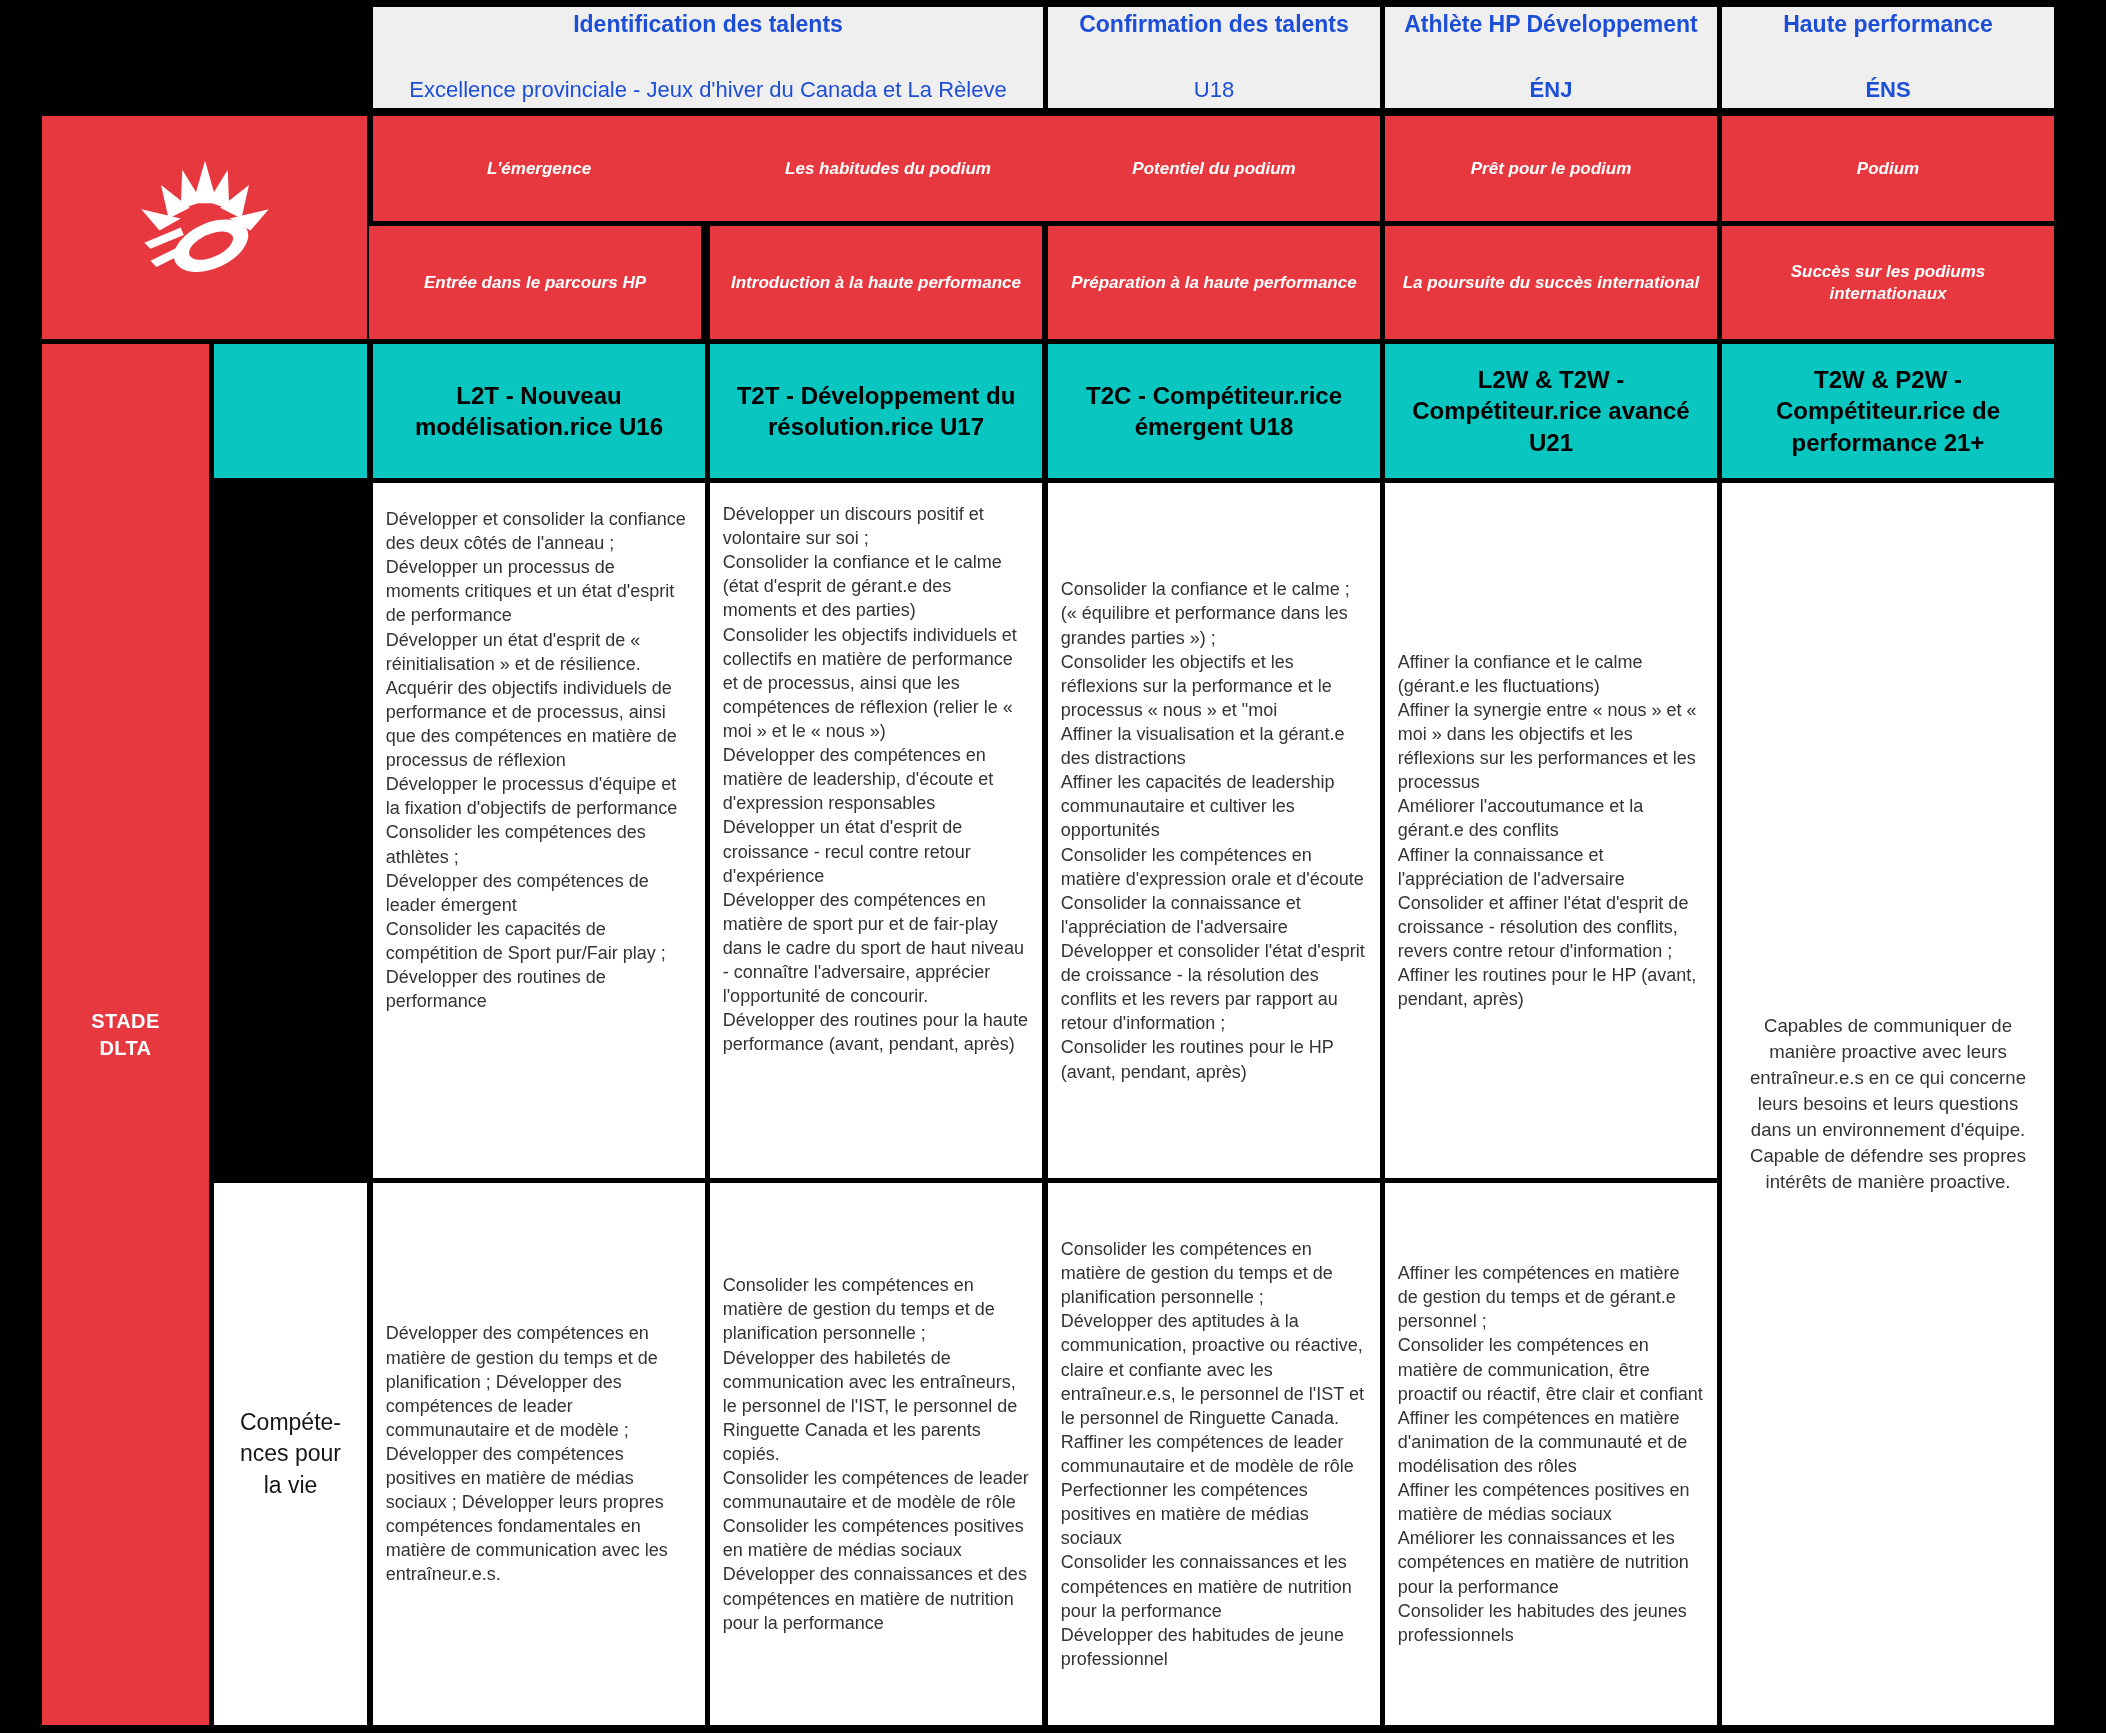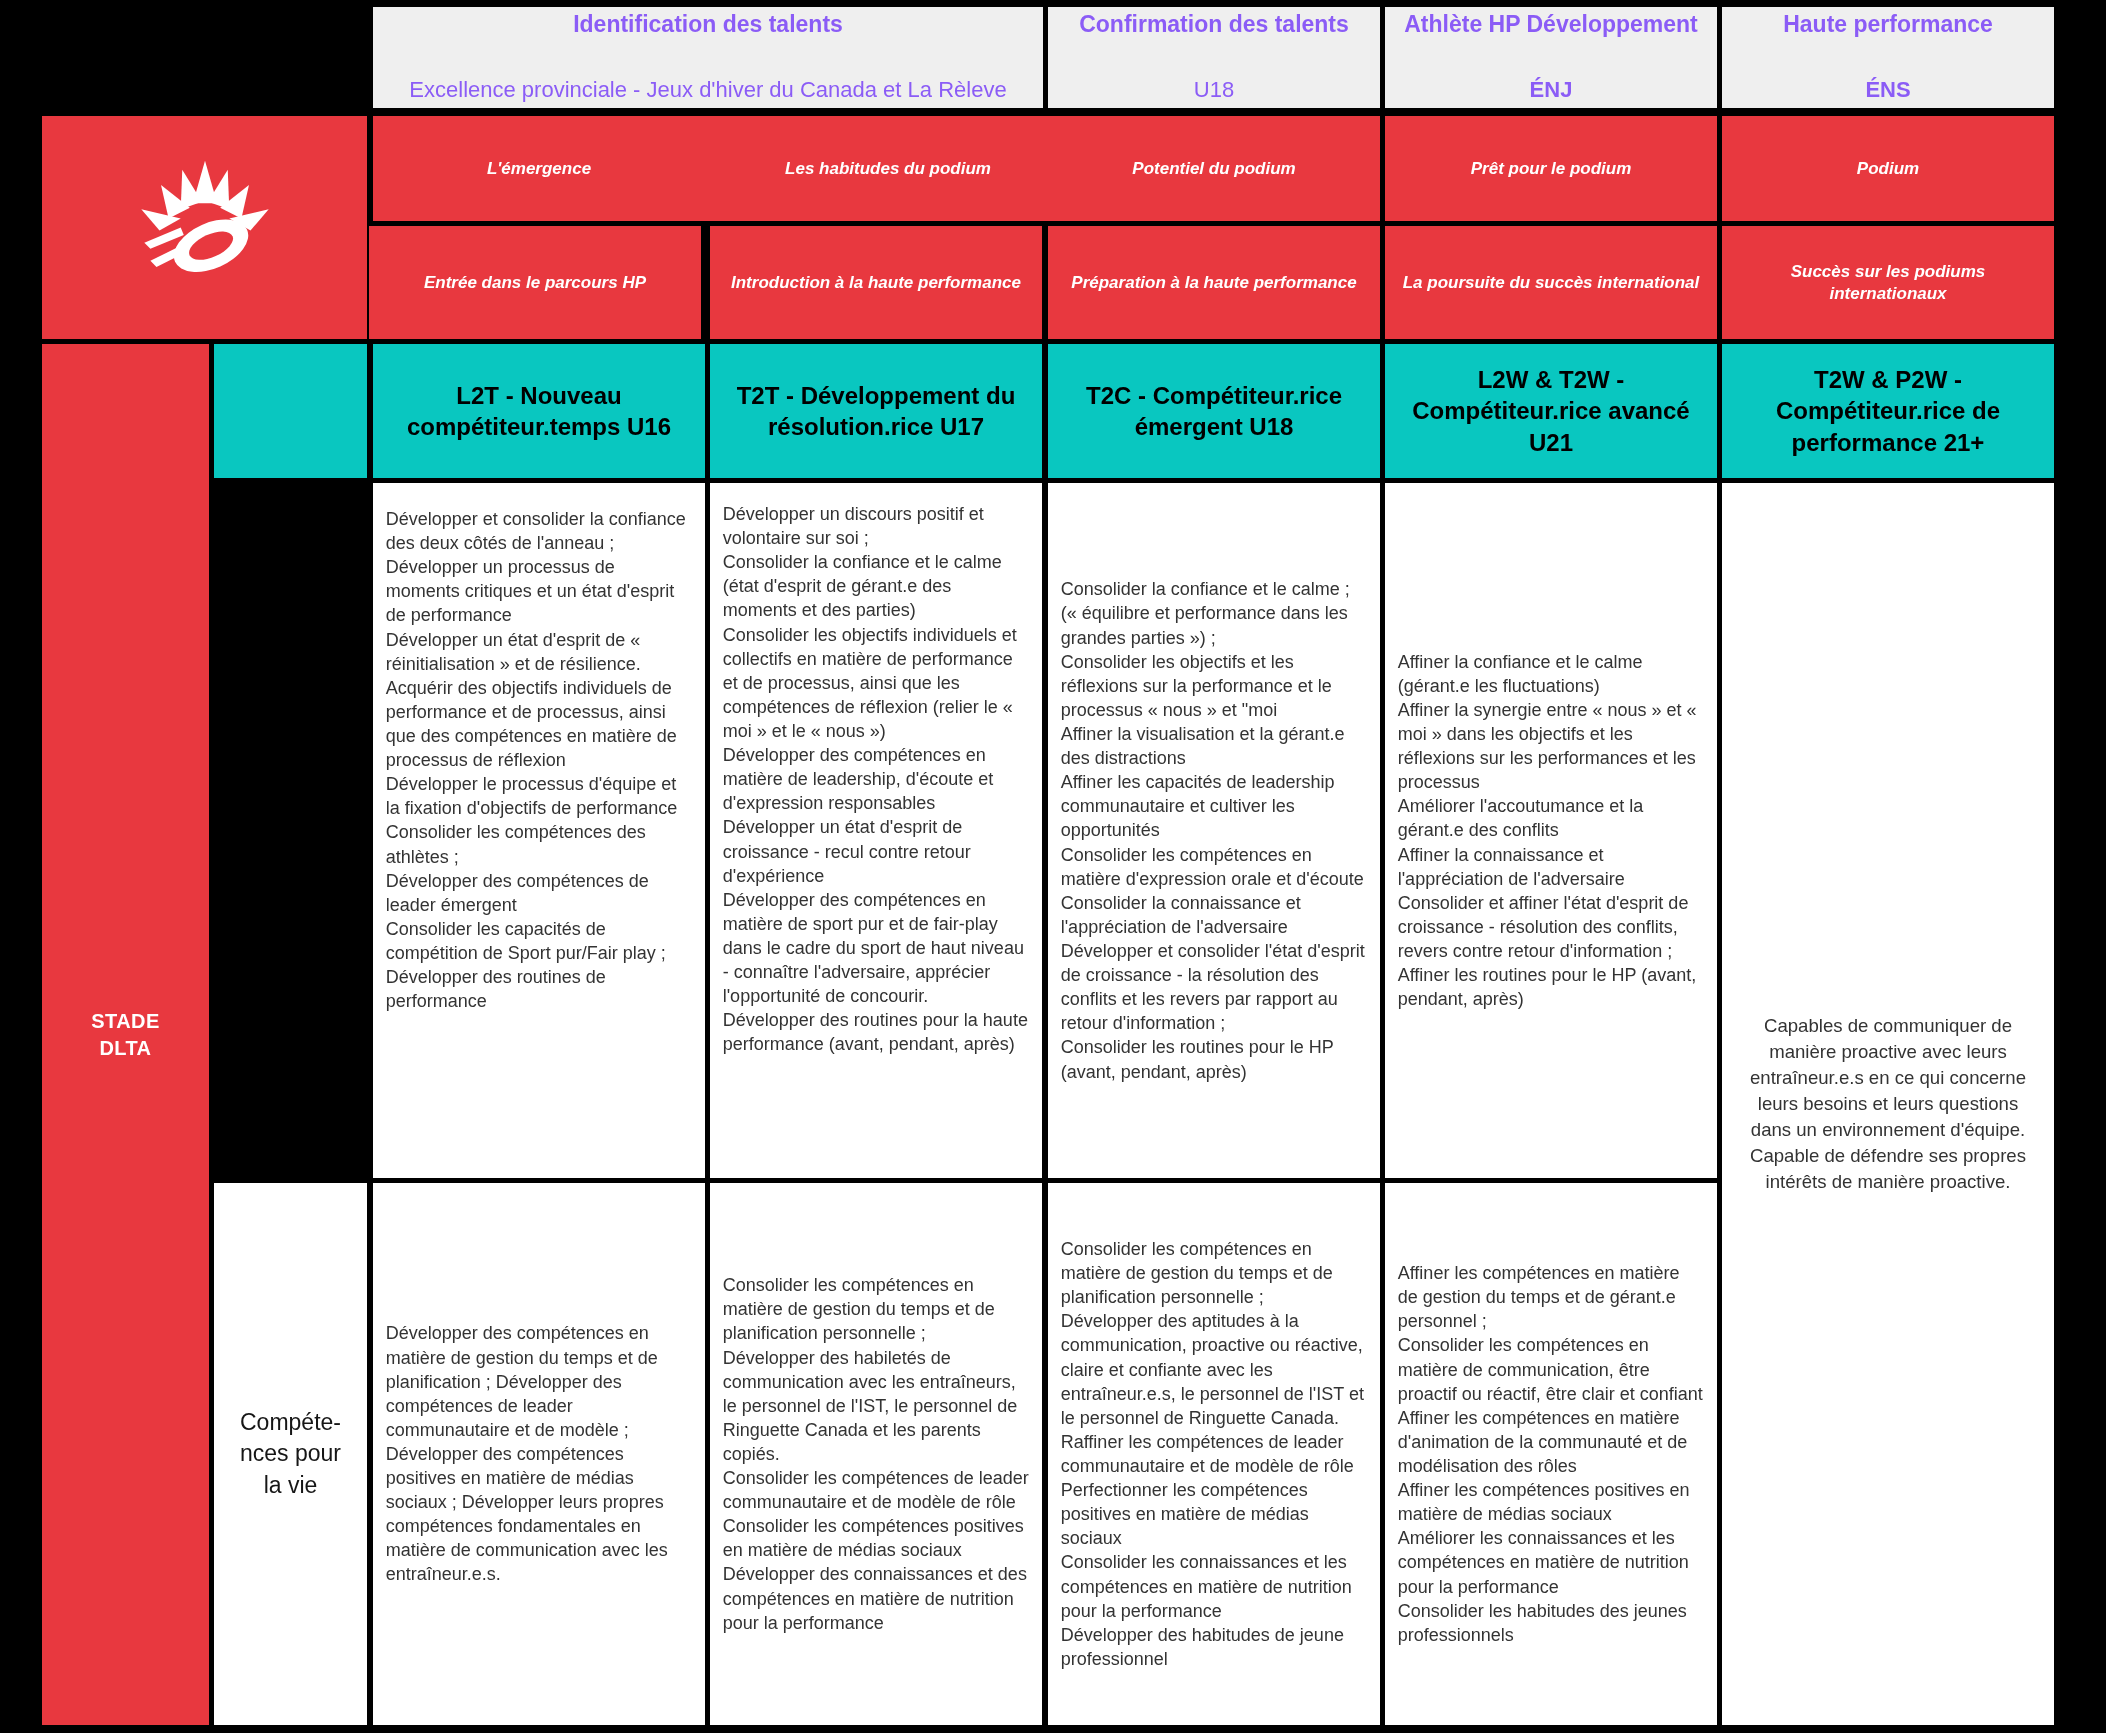--- a/index.html
+++ b/index.html
@@ -19,21 +19,21 @@
     position:absolute;
     box-sizing:border-box;
     display:flex;
     flex-direction:column;
     justify-content:center;
     align-items:center;
     overflow:hidden;
   }
   .txt{width:100%;white-space:pre-line;}
   
-  .hdr{background:var(--hdr-gray);color:#8b5cf6;text-align:center;padding:5.1px 17px;gap:35px;}
+  .hdr{background:var(--hdr-gray);color:#1d4ed8;text-align:center;padding:5.1px 17px;gap:35px;}
   .hdr .title{font-weight:bold;font-size:23px;line-height:1.3;}
   .hdr .sub{font-size:22px;line-height:1.3;margin-top:1.7px;}
   
   .redcell{background:var(--red);color:#fff;font-weight:bold;font-style:italic;
            text-align:center;font-size:17px;line-height:1.25;padding:6.8px 15.3px;}
   
   .tealcell{background:var(--teal);color:#000;font-weight:bold;text-align:center;
             font-size:24px;line-height:1.3;padding:6.8px 13.6px;}
   
   .bodycell{background:#fff;color:var(--ink);font-size:18px;line-height:1.34;
@@ -116,21 +116,21 @@
     </div>
   <div class="cell redcell" style="left:1385px;top:226px;width:332px;height:113px">
       <div class="txt">La poursuite du succès international</div>
     </div>
   <div class="cell redcell" style="left:1722px;top:226px;width:332px;height:113px">
       <div class="txt">Succès sur les podiums internationaux</div>
     </div>
 
   <div class="cell tealcell" style="left:214px;top:344px;width:153px;height:134px"></div>
   <div class="cell tealcell" style="left:373px;top:344px;width:332px;height:134px">
-      <div class="txt">L2T - Nouveau compétiteur.temps U16</div>
+      <div class="txt">L2T - Nouveau modélisation.rice U16</div>
     </div>
   <div class="cell tealcell" style="left:710px;top:344px;width:332px;height:134px">
       <div class="txt">T2T - Développement du résolution.rice U17</div>
     </div>
   <div class="cell tealcell" style="left:1048px;top:344px;width:332px;height:134px">
       <div class="txt">T2C - Compétiteur.rice émergent U18</div>
     </div>
   <div class="cell tealcell" style="left:1385px;top:344px;width:332px;height:134px">
       <div class="txt">L2W &amp; T2W - Compétiteur.rice avancé U21</div>
     </div>

